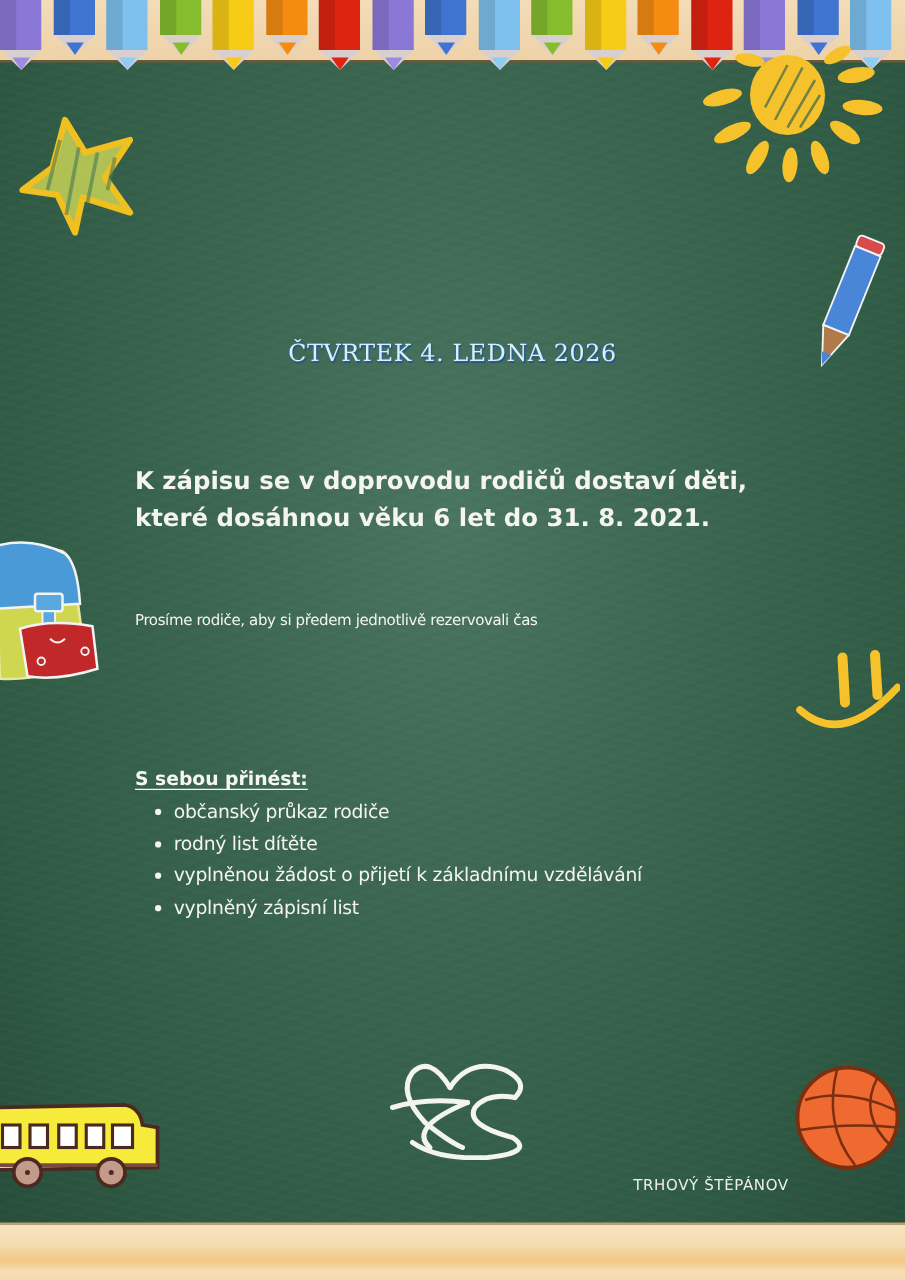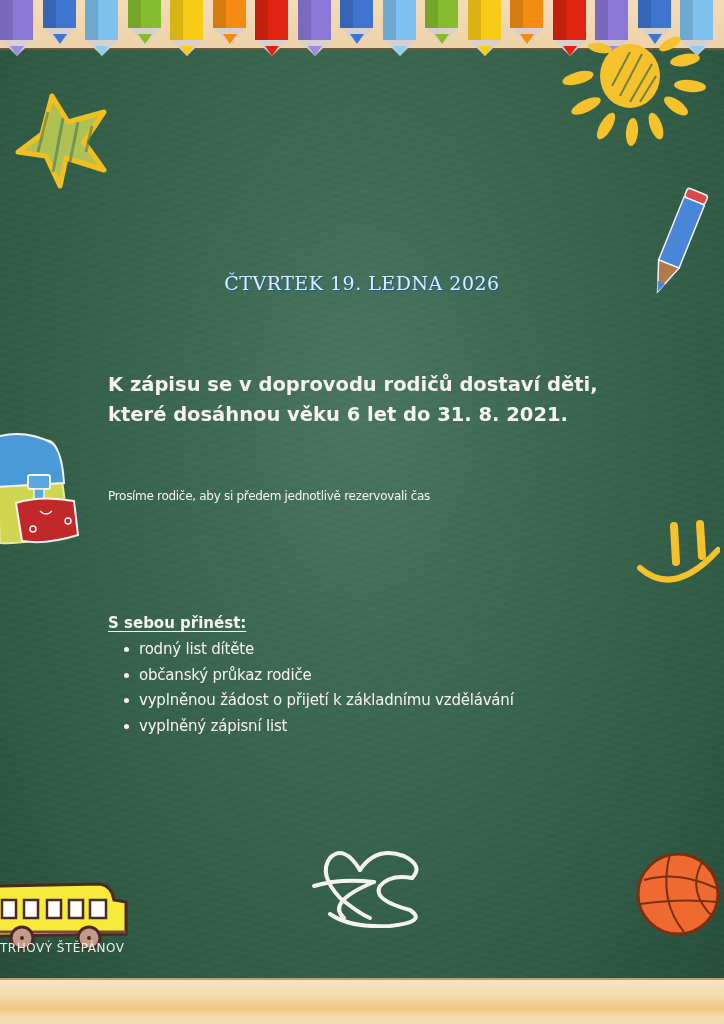--- a/index.html
+++ b/index.html
@@ -77,21 +77,21 @@
   }
   .bring-list {
     position: absolute; left: 124px; top: 637px; list-style: none;
     font-family: "DejaVu Sans", sans-serif; font-size: 15px; line-height: 25.5px;
     color: #f5f5ee; letter-spacing: -0.2px;
   }
   .bring-list li { display: flex; align-items: center; }
   .bring-list .bullet { display: inline-block; width: 5px; height: 5px; border-radius: 50%; background: #f5f5ee; margin-right: 10px; }
   .logo { position: absolute; left: 300px; top: 848px; width: 140px; height: 80px; }
   .logo-text {
-    position: absolute; left: 0; width: 631px; top: 941px; text-align: left;
+    position: absolute; left: 0; width: 631px; top: 941px; text-align: right;
     font-family: "DejaVu Sans", sans-serif; font-size: 12px; color: #eef0e8; letter-spacing: 0.5px;
   }
   .deco { position: absolute; }
 </style>
 </head>
 <body>
 
 <div class="page">
   <div class="chalk-noise"></div>
 
@@ -217,21 +217,21 @@
 
   <svg class="deco" style="left:644px; top:184px;" width="68" height="120" viewBox="0 0 68 120">
     <g transform="rotate(22 34 60)">
       <rect x="22" y="4" width="22" height="10" rx="3" fill="#d94a4a" stroke="#f3f3f3" stroke-width="1.5"></rect>
       <rect x="22" y="14" width="22" height="68" fill="#4a86d8" stroke="#f3f3f3" stroke-width="1.5"></rect>
       <path d="M22 82 L44 82 L33 112 Z" fill="#b07a4a" stroke="#f3f3f3" stroke-width="1.5"></path>
       <path d="M29 102 L37 102 L33 112 Z" fill="#4a86d8"></path>
     </g>
   </svg>
 
-  <div class="date">ČTVRTEK 19.  LEDNA 2026</div>
+  <div class="date">ČTVRTEK 4.  LEDNA 2026</div>
 
   <svg class="deco" style="left:0px; top:425px;" width="82" height="122" viewBox="0 0 82 122">
     <path d="M-4 20 Q20 8 50 16 Q58 20 60 40 L68 100 Q40 120 0 118 Z" fill="#cfd650" stroke="#e8e8a0" stroke-width="2"></path>
     <path d="M-4 12 Q25 4 52 18 Q62 26 64 58 L-4 62 Z" fill="#4a9ad8" stroke="#f3f3f3" stroke-width="2"></path>
     <rect x="28" y="50" width="22" height="14" rx="2" fill="#5aa8e0" stroke="#f3f3f3" stroke-width="2"></rect>
     <rect x="34" y="64" width="10" height="12" fill="#5aa8e0" stroke="#f3f3f3" stroke-width="1.5"></rect>
     <path d="M16 78 Q40 70 74 76 L78 110 Q46 120 22 116 Z" fill="#c0282a" stroke="#f3f3f3" stroke-width="2"></path>
     <circle cx="33" cy="104" r="3" fill="none" stroke="#f3f3f3" stroke-width="1.5"></circle>
     <circle cx="68" cy="96" r="3" fill="none" stroke="#f3f3f3" stroke-width="1.5"></circle>
     <path d="M40 86 Q46 92 52 86" fill="none" stroke="#f3f3f3" stroke-width="1.5"></path>
@@ -249,25 +249,25 @@
   <svg class="deco" style="left:634px; top:512px;" width="86" height="80" viewBox="0 0 86 80">
     <path d="M40 14 L42 50" stroke="#f5c22b" stroke-width="8" stroke-linecap="round"></path>
     <path d="M66 12 L68 44" stroke="#f5c22b" stroke-width="8" stroke-linecap="round"></path>
     <path d="M6 56 Q40 86 84 38" stroke="#f5c22b" stroke-width="6" fill="none" stroke-linecap="round"></path>
   </svg>
 
   <div class="bring-heading">S sebou přinést:</div>
   <ul class="bring-list">
     <li>
         <span class="bullet"></span>
-        <span>rodný list dítěte</span>
+        <span>občanský průkaz rodiče</span>
       </li>
     <li>
         <span class="bullet"></span>
-        <span>občanský průkaz rodiče</span>
+        <span>rodný list dítěte</span>
       </li>
     <li>
         <span class="bullet"></span>
         <span>vyplněnou žádost o přijetí k základnímu vzdělávání</span>
       </li>
     <li>
         <span class="bullet"></span>
         <span>vyplněný zápisní list</span>
       </li>
   </ul>

